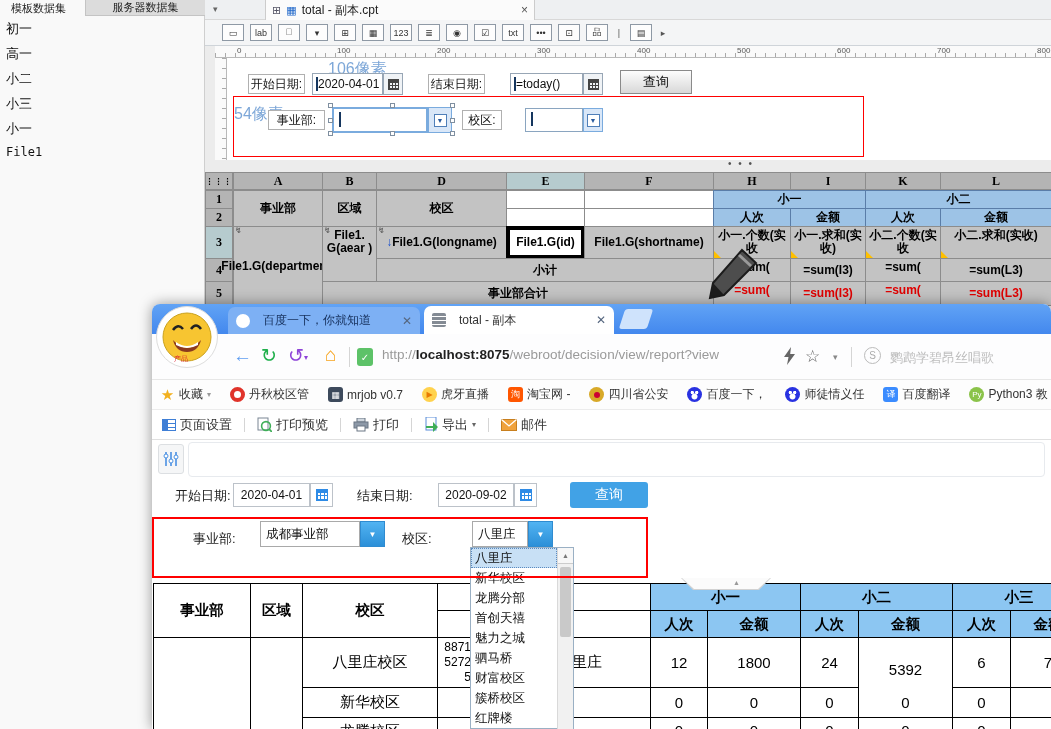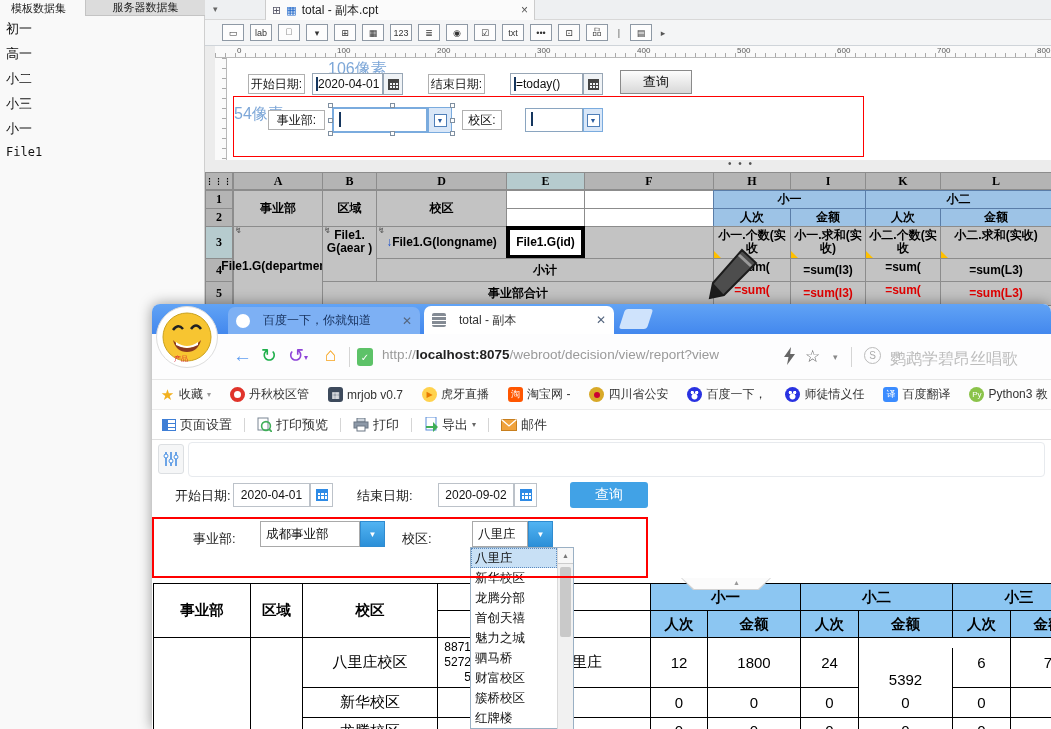--- a/index.html
+++ b/index.html
@@ -313,20 +313,23 @@
         <i class="garr">↯</i>
       </div>
       <div class="gc b" style="left: 171px; top: 54px; width: 131px; height: 33px;">
         <span class="darr">↓</span>
         <span>File1.G(longname)</span>
         <i class="garr">↯</i>
       </div>
       <div class="gc b sel" style="left: 301px; top: 54px; width: 79px; height: 33px;">
         <span>File1.G(id)</span>
       </div>
+      <div class="gc b" style="left: 379px; top: 54px; width: 130px; height: 33px;">
+        <span>File1.G(shortname)</span>
+      </div>
       <div class="gc b clip" style="left: 508px; top: 54px; width: 78px; height: 33px;">
         <span>小一.个数(实收</span>
         <i class="yc"></i>
       </div>
       <div class="gc b clip" style="left: 585px; top: 54px; width: 76px; height: 33px;">
         <span>小一.求和(实收)</span>
         <i class="yc"></i>
       </div>
       <div class="gc b clip" style="left: 660px; top: 54px; width: 76px; height: 33px;">
         <span>小二.个数(实收</span>
@@ -409,21 +412,21 @@
       <span class="abs vdiv" style="left:197px;top:13px;height:20px;"></span>
       <div class="abs" id="shield">✓</div>
       <div class="abs" id="urltext"><span>http://</span><b>localhost:8075</b><span>/webroot/decision/view/report?view</span></div>
       <svg class="abs" style="left:631px;top:13px;" width="13" height="18" viewBox="0 0 13 18">
           <path d="M8 0 L1 10 H5.5 L4 18 L12 7 H7.2 Z" fill="#666"></path>
         </svg>
       <span class="abs" style="left:653px;top:12px;font-size:17px;color:#666;">☆</span>
       <span class="abs" style="left:681px;top:18px;font-size:9px;color:#888;">▾</span>
       <span class="abs vdiv" style="left:699px;top:13px;height:20px;"></span>
       <div class="abs scircle">S</div>
-      <span class="abs" style="left:738px;top:15px;font-size:16px;color:#bdbdbd;white-space:nowrap;">鹦鹉学碧昂丝唱歌</span>
+      <span class="abs" style="left:738px;top:15px;font-size:13px;color:#bdbdbd;white-space:nowrap;">鹦鹉学碧昂丝唱歌</span>
     </div>
 
     <div class="abs" id="bookmarks">
         <span class="bm">
           <span class="bm-ic ic-star">★</span>
           <span>收藏</span>
           <span style="font-size: 8px; color: rgb(153, 153, 153);">▾</span>
         </span>
         <span class="bm">
           <span class="bm-ic ic-donut"></span>
@@ -574,21 +577,21 @@
         <div class="tc " style="left: 0px; top: 54px; width: 97px; height: 92px;"></div>
         <div class="tc " style="left: 97px; top: 54px; width: 52px; height: 92px;"></div>
         <div class="tc " style="left: 149px; top: 54px; width: 135px; height: 50px;">八里庄校区</div>
         <div class="tc idcell" style="left: 284px; top: 54px; width: 35px; height: 50px;">8871
 5272
 5</div>
         <div class="tc shortpad " style="left: 319px; top: 54px; width: 178px; height: 50px;">八里庄</div>
         <div class="tc " style="left: 497px; top: 54px; width: 57px; height: 50px;">12</div>
         <div class="tc " style="left: 554px; top: 54px; width: 93px; height: 50px;">1800</div>
         <div class="tc " style="left: 647px; top: 54px; width: 58px; height: 50px;">24</div>
-        <div class="tc " style="left: 705px; top: 64px; width: 94px; height: 64px;">5392</div>
+        <div class="tc " style="left: 705px; top: 54px; width: 94px; height: 64px;">5392</div>
         <div class="tc " style="left: 799px; top: 54px; width: 58px; height: 50px;">6</div>
         <div class="tc " style="left: 857px; top: 54px; width: 75px; height: 50px;">7</div>
         <div class="tc " style="left: 149px; top: 104px; width: 135px; height: 30px;">新华校区</div>
         <div class="tc idcell" style="left: 284px; top: 104px; width: 35px; height: 30px;"></div>
         <div class="tc " style="left: 319px; top: 104px; width: 178px; height: 30px;"></div>
         <div class="tc " style="left: 497px; top: 104px; width: 57px; height: 30px;">0</div>
         <div class="tc " style="left: 554px; top: 104px; width: 93px; height: 30px;">0</div>
         <div class="tc " style="left: 647px; top: 104px; width: 58px; height: 30px;">0</div>
         <div class="tc " style="left: 705px; top: 104px; width: 94px; height: 30px;">0</div>
         <div class="tc " style="left: 799px; top: 104px; width: 58px; height: 30px;">0</div>

